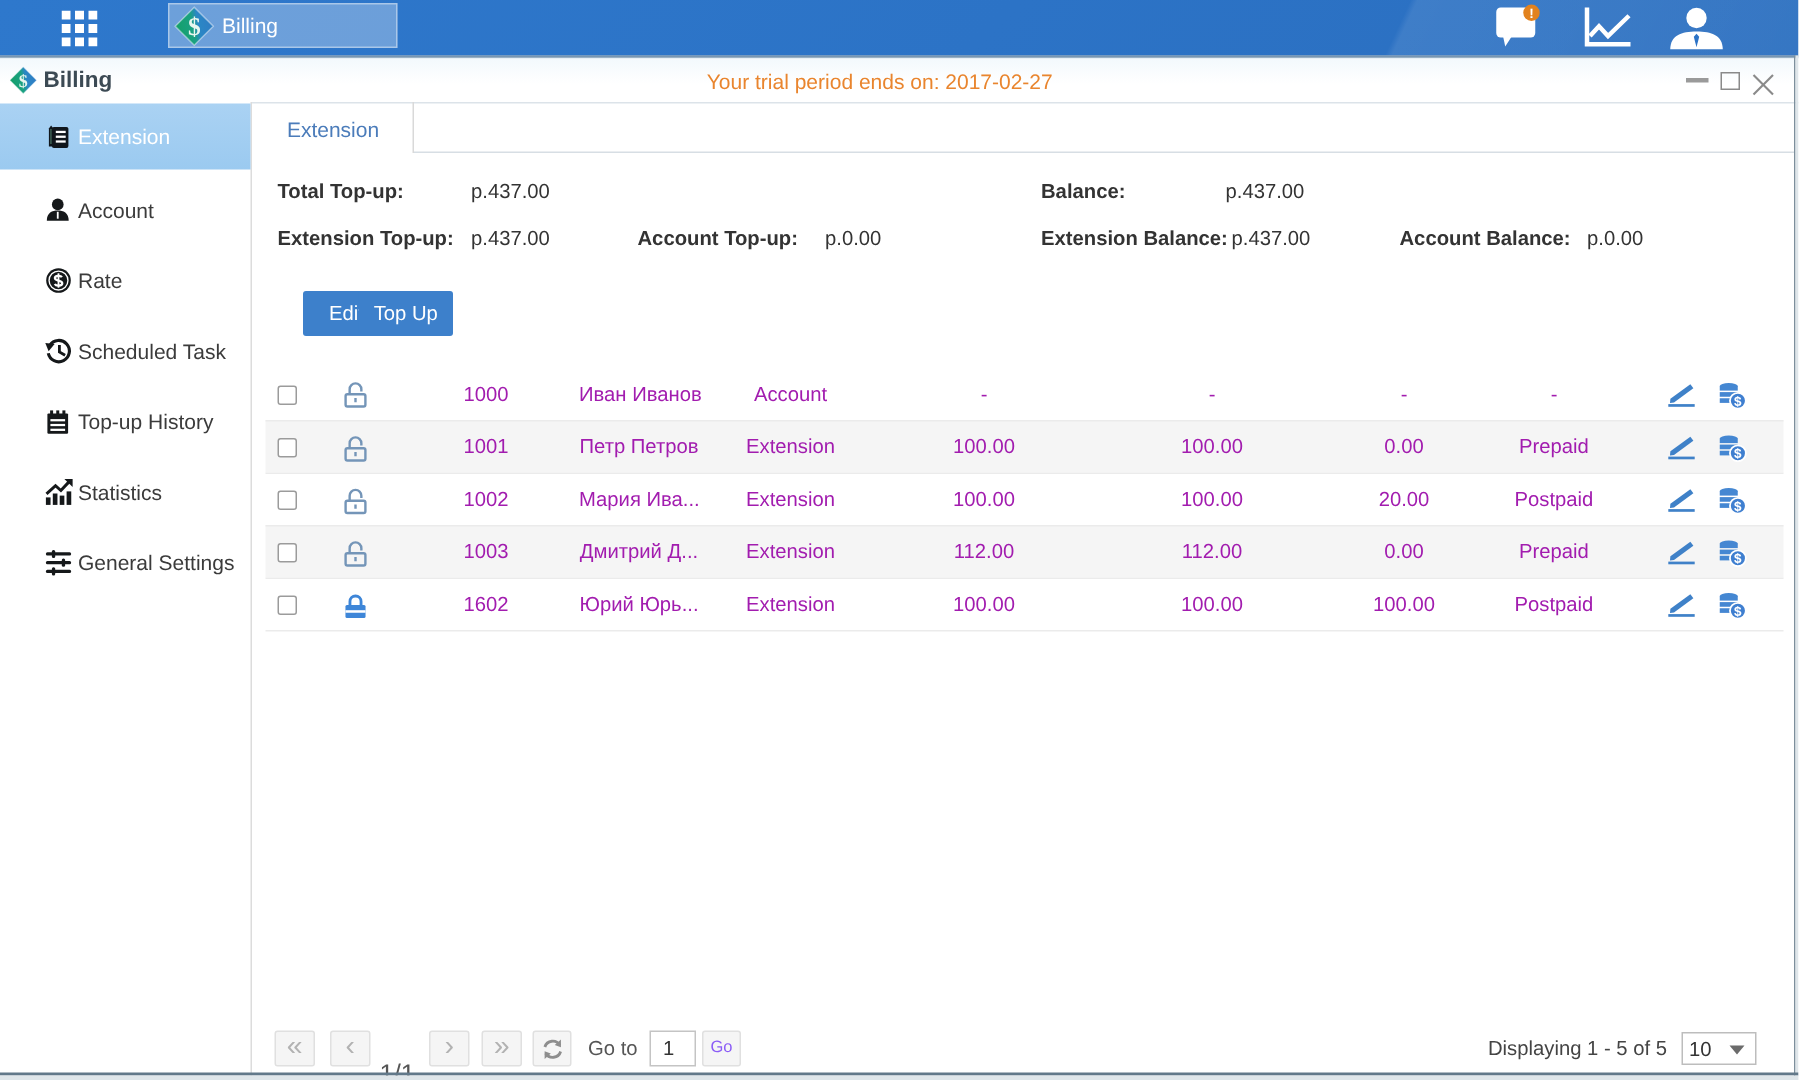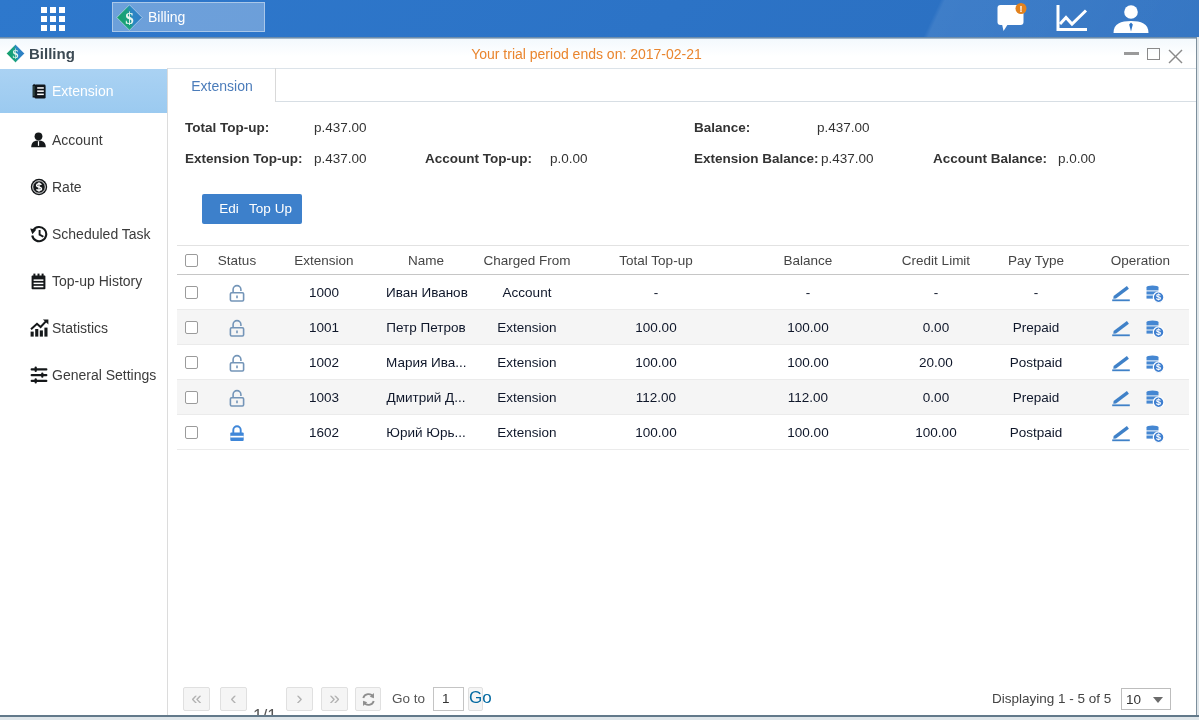--- a/index.html
+++ b/index.html
@@ -38,21 +38,21 @@
 
 .slabel { position:absolute; font-size:13.5px; font-weight:bold; color:#333; }
 .sval { position:absolute; font-size:13.5px; color:#333; }
 
 .bluebtn { position:absolute; top:194px; height:30px; background:#3d80cb; border-radius:2px;
   color:#fff; font-size:13.5px; text-align:center; line-height:30px; }
 
 #tbl { position:absolute; left:177px; top:245px; width:1012px; border-collapse:collapse; table-layout:fixed; }
 #tbl th { height:29px; font-weight:normal; font-size:13.5px; color:#454545;
   border-top:1px solid #e2e2e2; border-bottom:1px solid #c6c6c6; background:#fff; text-align:center; }
-#tbl td { height:35px; vertical-align:middle; font-size:13.5px; color:#0f172a; text-align:center; border-bottom:1px solid #ebebeb; white-space:nowrap; }
+#tbl td { height:35px; vertical-align:middle; font-size:13.5px; color:#a21caf; text-align:center; border-bottom:1px solid #ebebeb; white-space:nowrap; }
 #tbl tr.alt td { background:#f5f5f5;text-align:center; }
 #tbl td svg { vertical-align:middle; }
 #tbl td:last-child { padding-right:4px; }
 .ckb { display:inline-block; width:13px; height:13px; border:1px solid #9b9b9b; border-radius:2px; background:#fff; vertical-align:middle; }
 .ckcell { text-align:left !important; padding-left:8px; }
 
 .pbtn { position:absolute; top:687px; width:27px; height:24px; background:#f5f5f5;
   border:1px solid #e0e0e0; border-radius:2px; color:#b2b2b2; font-size:19px;
   text-align:center; line-height:20px; }
 .ptext { position:absolute; font-size:13.5px; color:#555; }
@@ -116,21 +116,21 @@
  <polygon points="21,20.5 19.2,22.5 21,29.5 22.8,22.5" fill="#2c73c6"></polygon>
 </svg>
 <div class="abs" id="frameline"></div>
 
 <div class="abs" id="titlebar"></div>
 <svg class="abs" style="left:6px;top:44px" width="19" height="19" viewBox="0 0 27 27">
   <polygon points="13.5,0.8 26.2,13.5 13.5,26.2 0.8,13.5" fill="url(#dg)" stroke="rgba(255,255,255,0.45)" stroke-width="1"></polygon>
   <text x="13.5" y="19.5" font-size="17" font-weight="bold" fill="#e8f6ef" text-anchor="middle" font-family="Liberation Serif,serif">$</text>
 </svg>
 <div class="abs" id="apptitle">Billing</div>
-<div class="abs" id="trial">Your trial period ends on: 2017-02-21</div>
+<div class="abs" id="trial">Your trial period ends on: 2017-02-27</div>
 <div class="abs" id="winmin"></div>
 <div class="abs" id="winmax"></div>
 <svg class="abs" style="left:1168px;top:49px" width="15" height="15" stroke="#8a8a8a" stroke-width="1.4">
  <line x1="1" y1="1" x2="14" y2="14"></line>
     <line x1="14" y1="1" x2="1" y2="14"></line>
 </svg>
 
 <div class="abs" id="sidebar"></div>
 <div class="mitem sel" style="top:69px">
  <svg width="17" height="17" viewBox="0 0 17 17">
@@ -246,32 +246,20 @@
       <col style="width:80px">
       <col style="width:122px">
       <col style="width:136px">
       <col style="width:168px">
       <col style="width:88px">
       <col style="width:112px">
       <col style="width:97px">
     </colgroup>
 
 <tbody>
-      <tr>
-        <th class="ckcell"><span class="ckb"></span></th>
-        <th>Status</th>
-        <th>Extension</th>
-        <th>Name</th>
-        <th>Charged From</th>
-        <th>Total Top-up</th>
-        <th>Balance</th>
-        <th>Credit Limit</th>
-        <th>Pay Type</th>
-        <th>Operation</th>
-      </tr>
 <tr>
         <td class="ckcell"><span class="ckb"></span></td>
         <td><svg style="position:relative;top:1.5px" width="18" height="19" viewBox="0 0 18 19" fill="none" stroke="#7495b8" stroke-width="1.6">
             <rect x="2.4" y="8.8" width="13.2" height="8.2" rx="1.2"></rect>
             <path d="M5.1,8.8 V5.5 A3.9,3.9 0 0 1 12.9,5.5 V7"></path>
             <line x1="9" y1="11.4" x2="9" y2="14.2"></line>
           </svg></td>
         <td>1000</td>
         <td>Иван Иванов</td>
         <td>Account</td>
@@ -428,21 +416,21 @@
   <g fill="none" stroke="#8e8e8e" stroke-width="2">
         <path d="M13.6,9.6 A5.8,5.8 0 0 1 3,10.8"></path>
         <path d="M2.4,6.4 A5.8,5.8 0 0 1 13,5.2"></path>
       </g>
   <polygon points="13.8,1 13.8,6.6 9.4,5" fill="#8e8e8e"></polygon>
   <polygon points="2.2,15 2.2,9.4 6.6,11" fill="#8e8e8e"></polygon>
  </svg>
 </div>
 <div class="ptext" style="left:392px;top:691px">Go to</div>
 <div class="abs" id="goinput">1</div>
-<div class="pbtn" style="left:468px;width:15px;color:#0369a1;font-size:17px">Go</div>
+<div class="pbtn" style="left:468px;width:26px;color:#8b5cf6;font-size:11px">Go</div>
 <div class="ptext" style="left:992px;top:691px;color:#444">Displaying 1 - 5 of 5</div>
 <div class="abs" id="pagesel">
     <span class="num">10</span>
     <span class="tri"></span>
   </div>
 
 <div class="abs" id="frame-r"></div>
 <div class="abs" id="frame-r2"></div>
 <div class="abs" id="frame-b"></div>
 <div class="abs" id="frame-b2"></div>

